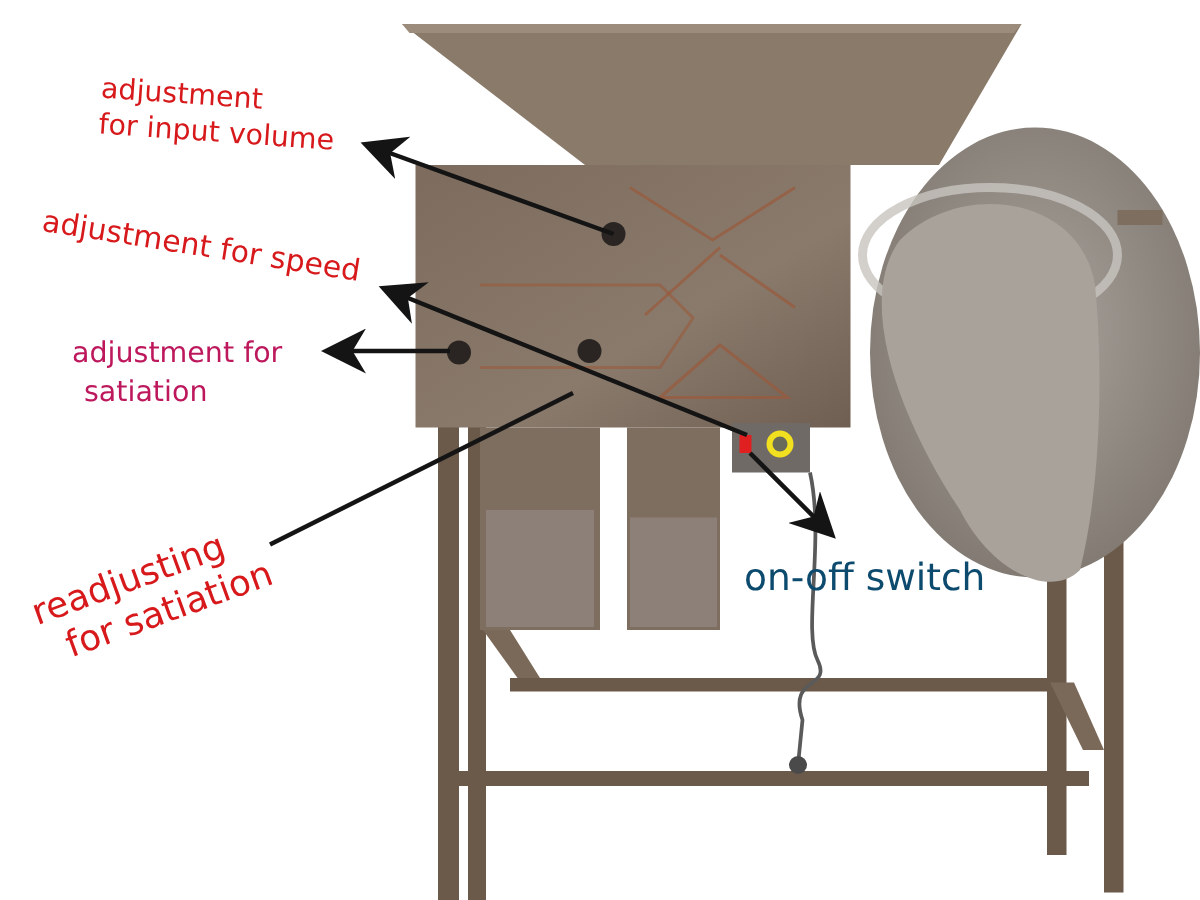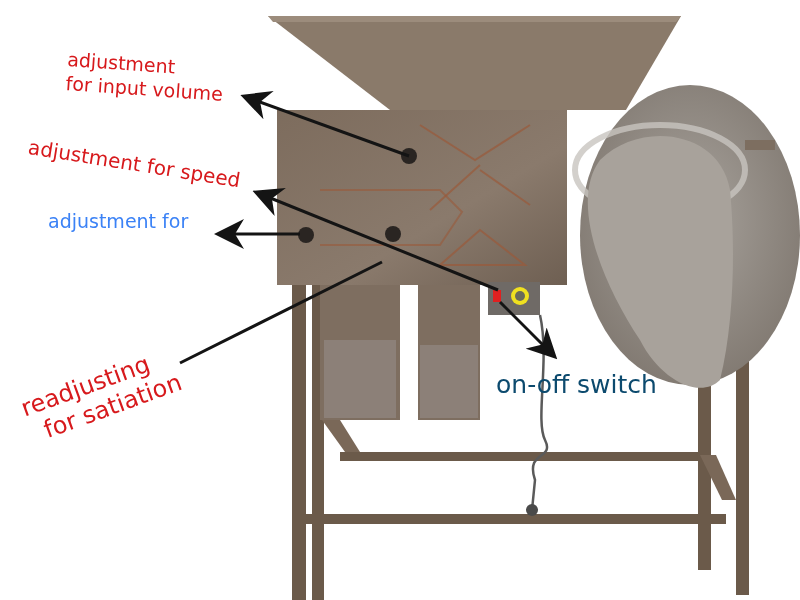--- a/index.html
+++ b/index.html
@@ -83,22 +83,23 @@
 
   <div class="label" style="left:68px; top:50px; transform: rotate(4deg); font-size:19px; color:#d7191c;">
     <div>adjustment</div>
     <div style="margin-top:5px;">for input volume</div>
   </div>
 
   <div class="label" style="left:30px; top:137px; transform: rotate(9deg); font-size:20px; color:#d7191c;">
     <div>adjustment for speed</div>
   </div>
 
-  <div class="label" style="left:48px; top:212px; font-size:19px; color:#3b82f6;">
+  <div class="label" style="left:48px; top:226px; font-size:19px; color:#be185d;">
     <div>adjustment for</div>
+    <div style="margin-top:7px; padding-left:8px;">satiation</div>
   </div>
 
   <div class="label" style="left:18px; top:398px; transform: rotate(-20deg); font-size:24px; color:#d7191c;">
     <div>readjusting</div>
     <div style="margin-top:4px; padding-left:14px;">for satiation</div>
   </div>
 
   <div class="label" style="left:496px; top:372px; font-size:25px; color:#0c4a6e;">
     <div>on-off switch</div>
   </div>

